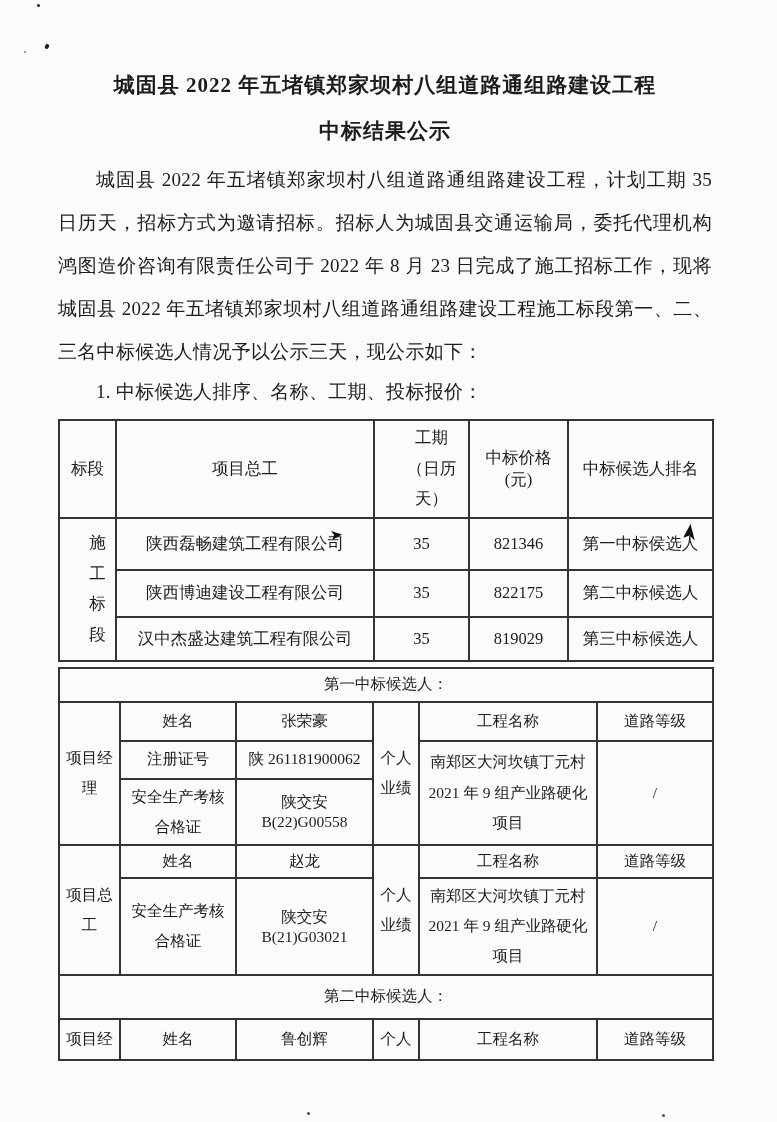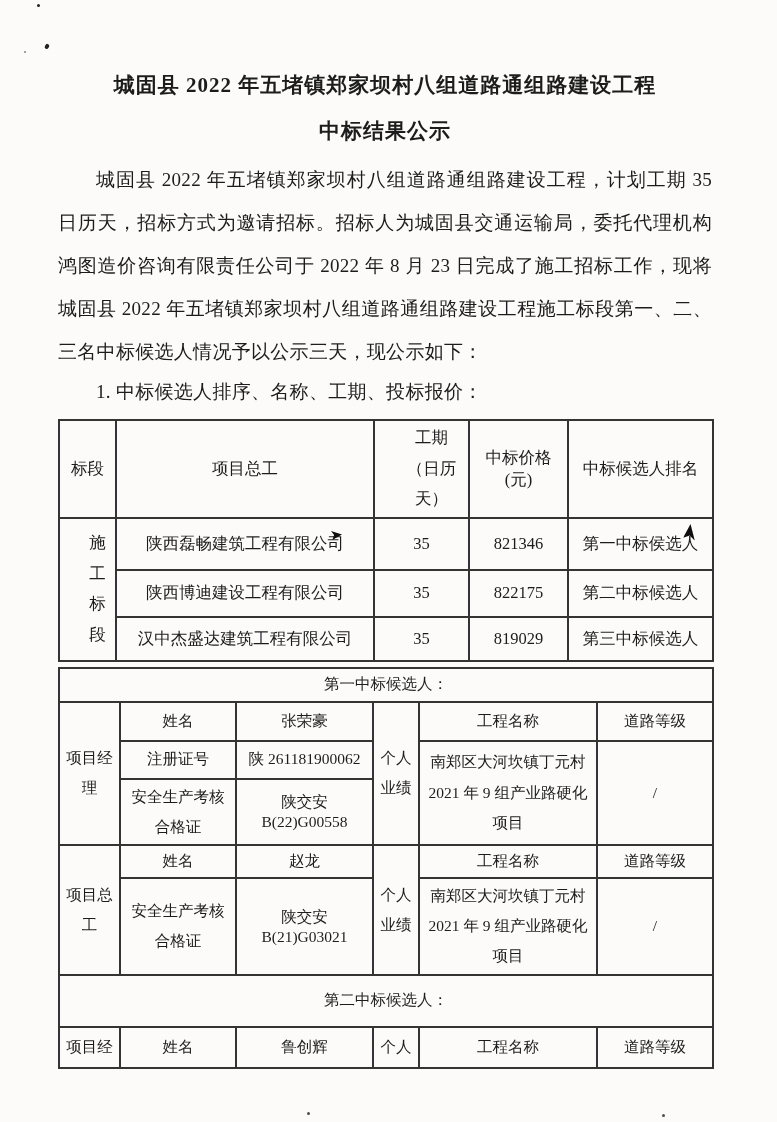--- a/index.html
+++ b/index.html
@@ -71,21 +71,21 @@
   }
   .t1 .hrow{height:58px;}
   .t1 .r1{height:52px;}
   .t1 .r2{height:47px;}
   .t1 .r3{height:44px;}
   .t2{
     margin-top:5px;
     font-size:15.5px;
   }
   .t2 .cand-row{height:34px;}
-  .t2 .cand2-row{height:52px;border-radius:18px;}
+  .t2 .cand2-row{height:44px;border-radius:18px;}
   .t2 .ra{height:39px;}
   .t2 .rb{height:38px;}
   .t2 .rc{height:62px;}
   .t2 .rd{height:33px;}
   .t2 .re{height:88px;}
   .t2 .rf{height:41px;}
   .preline{white-space:pre-line;line-height:1.85;padding-left:24px;}
   .tall{line-height:1.95;}
   .artifact{position:absolute;pointer-events:none;}
   .speck{background:#222;border-radius:50%;}

